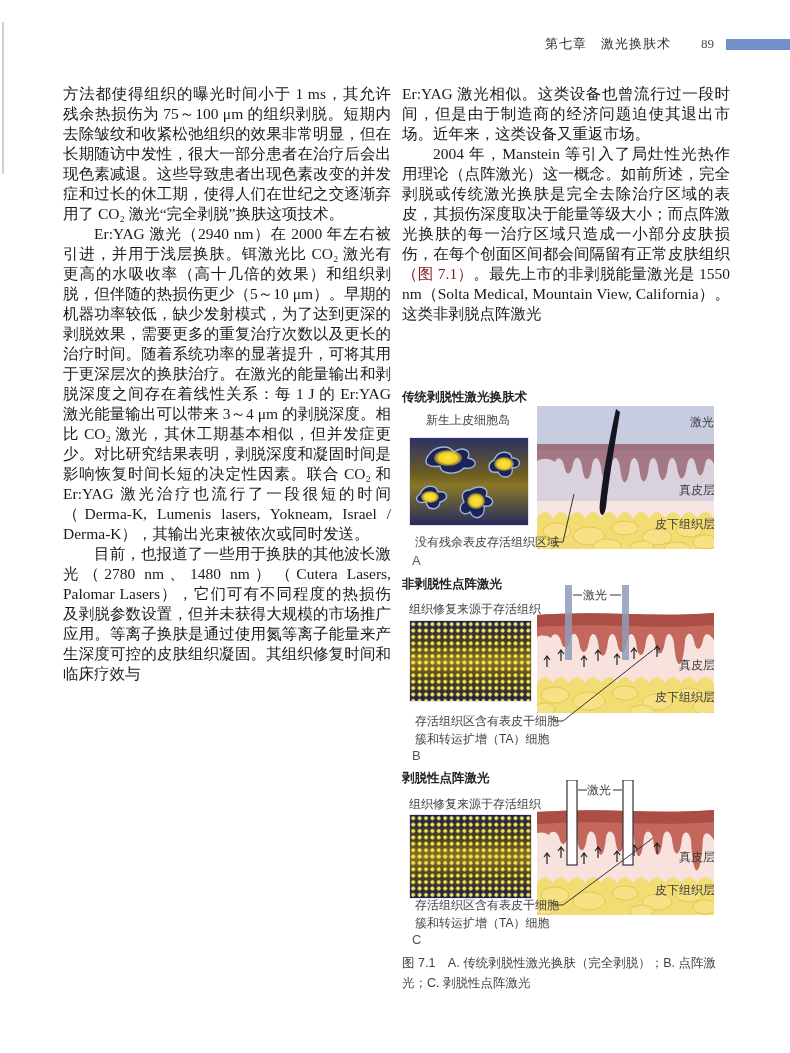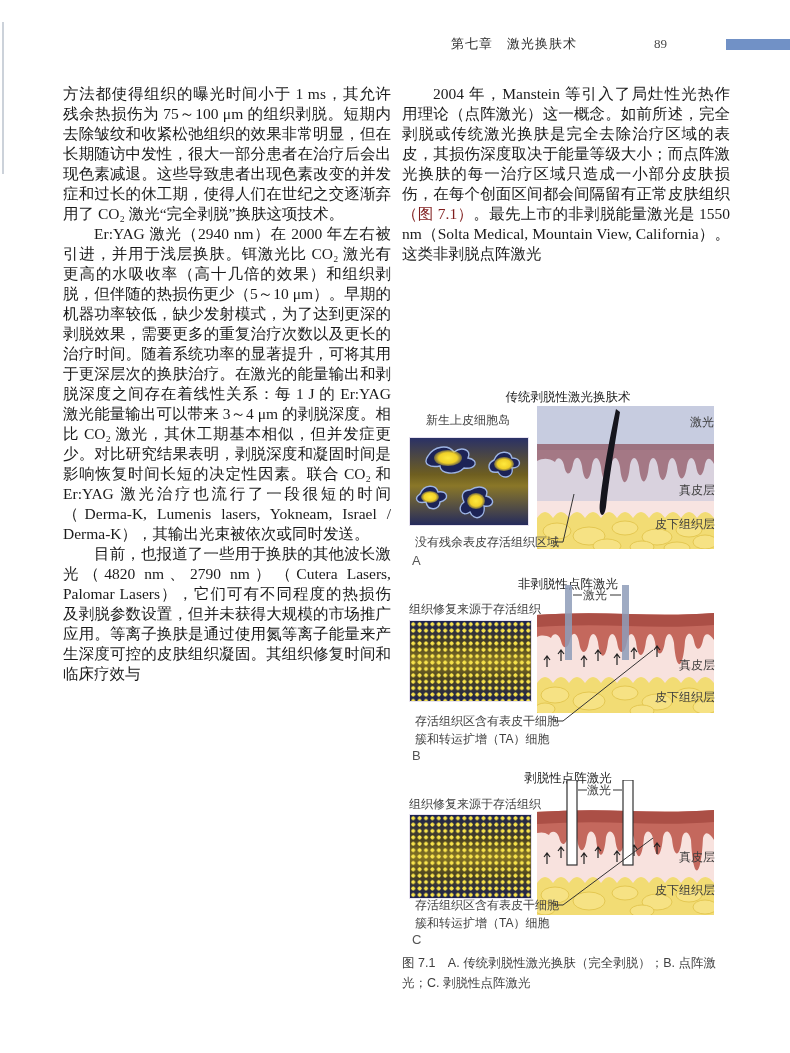--- a/index.html
+++ b/index.html
@@ -7,35 +7,35 @@
     width:790px;height:1053px;background:#ffffff;position:relative;overflow:hidden;
     font-family:"Liberation Serif","DejaVu Serif",serif;color:#1a1a1a;
   }
   .page{position:absolute;inset:0;}
   
   .edge{position:absolute;left:2px;top:22px;width:2px;height:152px;background:#ccd2da;}
   
   .runhead{
     position:absolute;top:36px;left:0;right:0;height:16px;
     display:flex;align-items:center;justify-content:flex-end;
-    font-size:13px;color:#2e2e2e;letter-spacing:1px;gap:47px;
+    font-size:13px;color:#2e2e2e;letter-spacing:1px;
   }
   .runhead .pageno{margin-left:30px;color:#4a4a4a;letter-spacing:0;}
   .runhead .bar{margin-left:12px;width:64px;height:11px;background:#7191c6;}
   
   .col{position:absolute;top:84px;width:328px;font-size:15.5px;line-height:20px;text-align:justify;}
   .col-left{left:63px;}
   .col-right{left:402px;}
   .col p{margin:0;}
   .indent{text-indent:2em;}
   .figref{color:#7f1d1d;cursor:pointer;}
   
   .fig-title{
-    position:absolute;left:402px;width:332px;text-align:center;
-    font-family:"Liberation Sans","DejaVu Sans",sans-serif;font-weight:normal;
+    position:absolute;left:402px;width:332px;text-align:left;
+    font-family:"Liberation Sans","DejaVu Sans",sans-serif;font-weight:bold;
     font-size:12.5px;color:#222;
   }
   .fig-label{
     position:absolute;font-family:"Liberation Sans","DejaVu Sans",sans-serif;
     font-size:12px;color:#3f3f3f;white-space:nowrap;
   }
   .fig-letter{
     position:absolute;font-family:"Liberation Sans","DejaVu Sans",sans-serif;
     font-size:13px;color:#555;
   }
@@ -73,24 +73,25 @@
 
   <div class="runhead">
     <span>第七章　激光换肤术</span>
     <span class="pageno">89</span>
     <span class="bar"></span>
   </div>
 
   <div class="col col-left">
     <p>方法都使得组织的曝光时间小于 1 ms，其允许残余热损伤为 75～100 μm 的组织剥脱。短期内去除皱纹和收紧松弛组织的效果非常明显，但在长期随访中发性，很大一部分患者在治疗后会出现色素减退。这些导致患者出现色素改变的并发症和过长的休工期，使得人们在世纪之交逐渐弃用了 CO₂ 激光“完全剥脱”换肤这项技术。</p>
     <p class="indent">Er:YAG 激光（2940 nm）在 2000 年左右被引进，并用于浅层换肤。铒激光比 CO₂ 激光有更高的水吸收率（高十几倍的效果）和组织剥脱，但伴随的热损伤更少（5～10 μm）。早期的机器功率较低，缺少发射模式，为了达到更深的剥脱效果，需要更多的重复治疗次数以及更长的治疗时间。随着系统功率的显著提升，可将其用于更深层次的换肤治疗。在激光的能量输出和剥脱深度之间存在着线性关系：每 1 J 的 Er:YAG 激光能量输出可以带来 3～4 μm 的剥脱深度。相比 CO₂ 激光，其休工期基本相似，但并发症更少。对比研究结果表明，剥脱深度和凝固时间是影响恢复时间长短的决定性因素。联合 CO₂ 和 Er:YAG 激光治疗也流行了一段很短的时间（Derma-K, Lumenis lasers, Yokneam, Israel / Derma-K），其输出光束被依次或同时发送。</p>
-    <p class="indent">目前，也报道了一些用于换肤的其他波长激光（4820 nm、2790 nm）（Cutera Lasers, Palomar Lasers），它们可有不同程度的热损伤及剥脱参数设置，但并未获得大规模的市场推广应用。等离子换肤是通过使用氮等离子能量来产生深度可控的皮肤组织凝固。其组织修复时间和临床疗效与</p>
+    <p class="indent">目前，也报道了一些用于换肤的其他波长激光（2780 nm、1480 nm）（Cutera Lasers, Palomar Lasers），它们可有不同程度的热损伤及剥脱参数设置，但并未获得大规模的市场推广应用。等离子换肤是通过使用氮等离子能量来产生深度可控的皮肤组织凝固。其组织修复时间和临床疗效与</p>
   </div>
 
   <div class="col col-right">
+    <p>Er:YAG 激光相似。这类设备也曾流行过一段时间，但是由于制造商的经济问题迫使其退出市场。近年来，这类设备又重返市场。</p>
     <p class="indent"><span>2004 年，Manstein 等引入了局灶性光热作用理论（点阵激光）这一概念。如前所述，完全剥脱或传统激光换肤是完全去除治疗区域的表皮，其损伤深度取决于能量等级大小；而点阵激光换肤的每一治疗区域只造成一小部分皮肤损伤，在每个创面区间都会间隔留有正常皮肤组织</span><span class="figref">（图 7.1）</span><span>。最先上市的非剥脱能量激光是 1550 nm（Solta Medical, Mountain View, California）。这类非剥脱点阵激光</span></p>
   </div>
 
   <div class="fig-title" style="top:389px;">传统剥脱性激光换肤术</div>
   <div class="fig-label" style="left:426px;top:412px;">新生上皮细胞岛</div>
 
   <div class="cellimg">
     <svg width="118" height="87" viewBox="0 0 118 87">
       <defs>
         <radialGradient id="core" cx="50%" cy="50%" r="60%">

